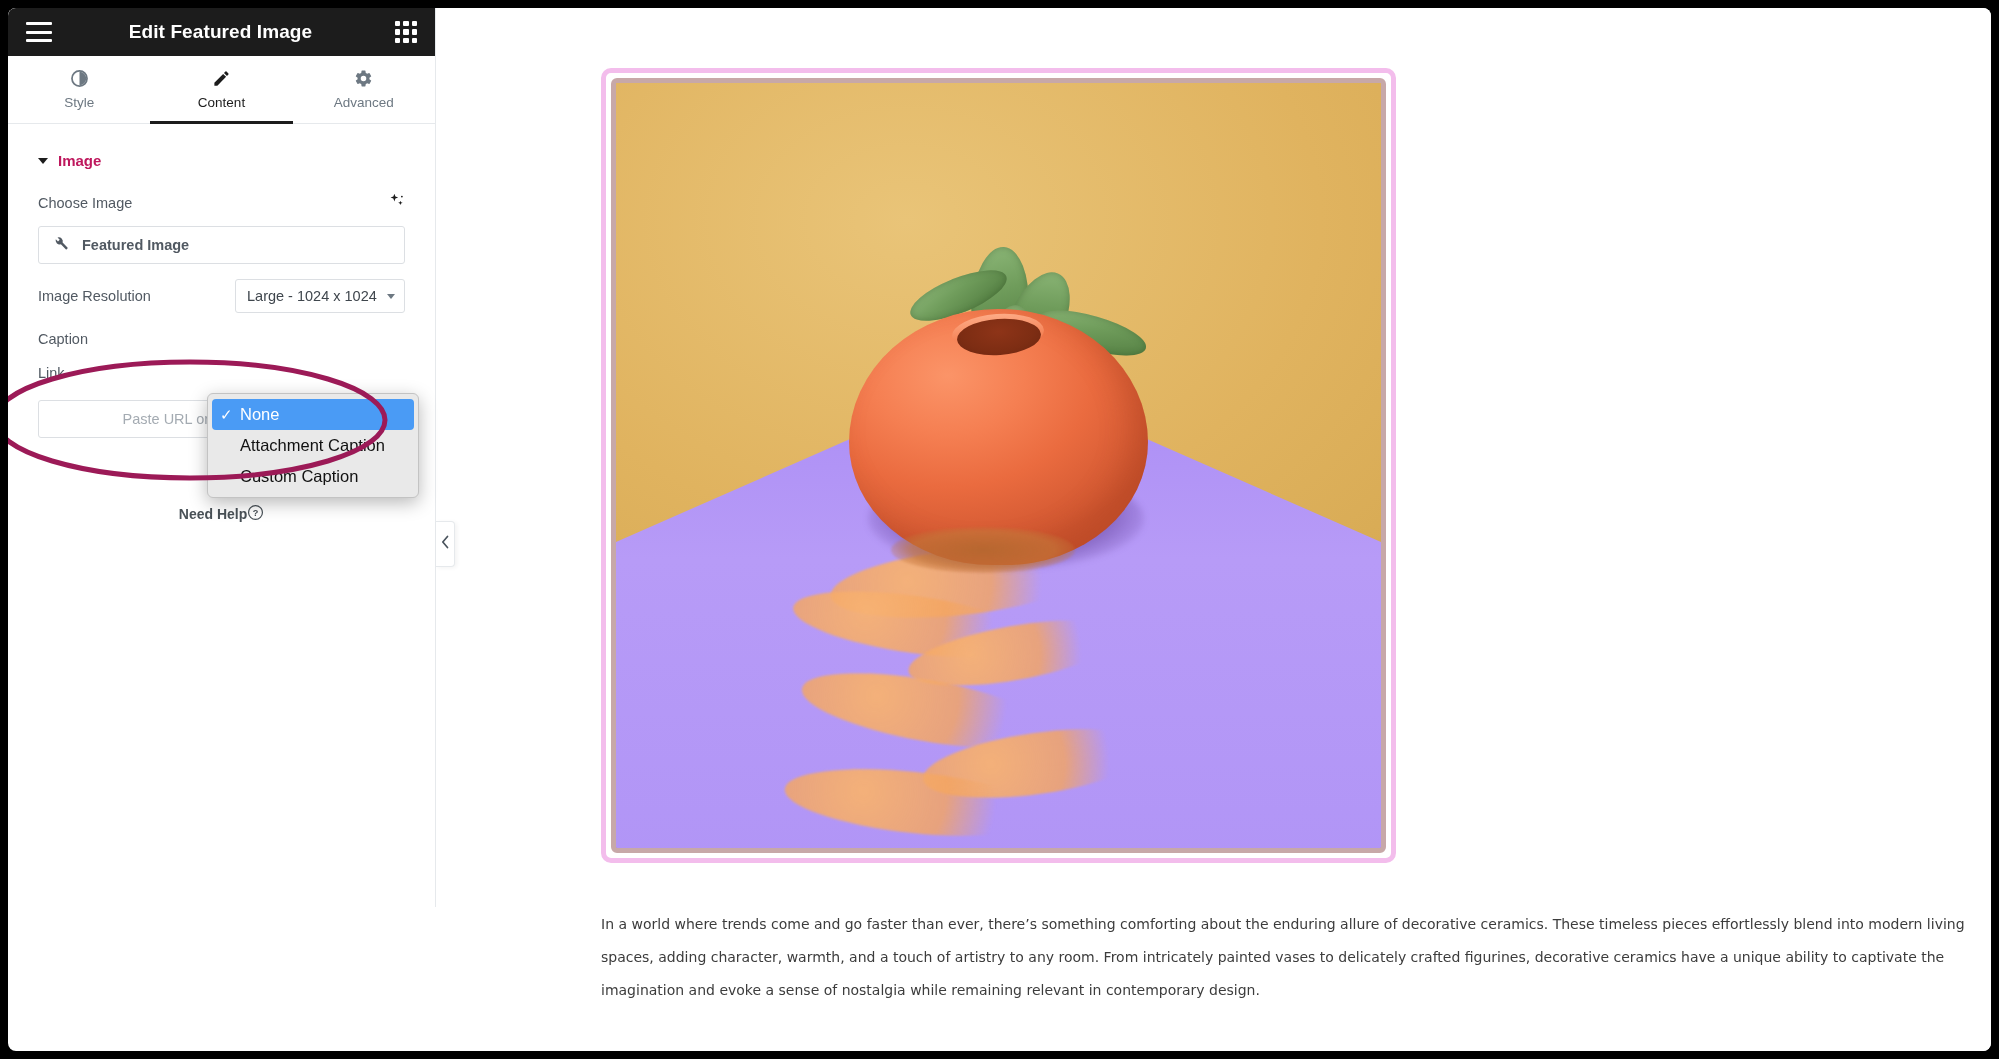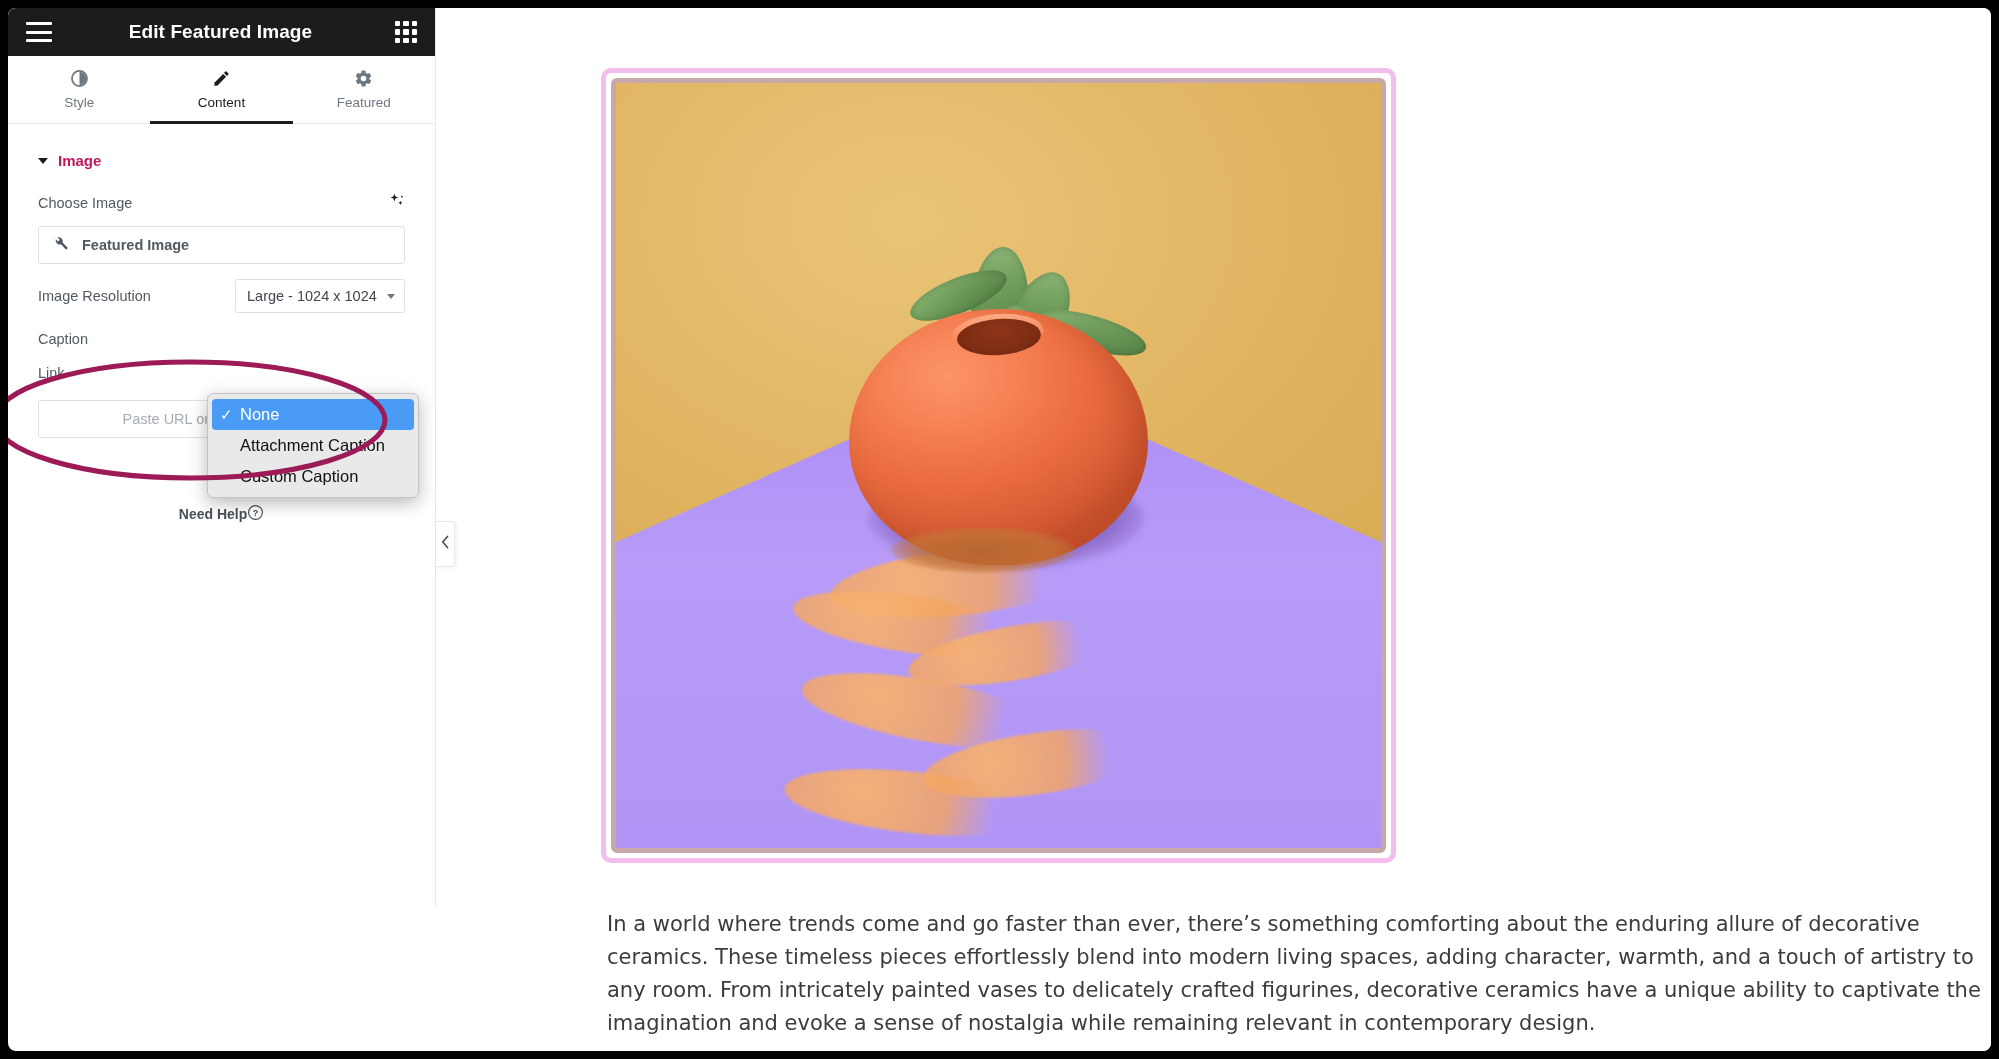--- a/index.html
+++ b/index.html
@@ -394,25 +394,25 @@
   .sand {
     position: absolute;
     background:
       radial-gradient(circle at 30% 40%, rgba(247,178,115,.95) 0%, rgba(244,165,96,.80) 45%, rgba(240,155,85,0) 72%);
     filter: blur(1.2px);
   }
 
   
   #article {
     position: absolute;
-    left: 170px;
+    left: 164px;
     top: 900px;
     width: 1390px;
     font-family: "DejaVu Sans", sans-serif;
-    font-size: 21px;
+    font-size: 14px;
     line-height: 33px;
     color: #3c3c3c;
   }
 </style>
 </head>
 <body>
 
 <div id="frame">
 <div id="app">
 
@@ -455,21 +455,21 @@
           </svg>
         </span>
         <span>Content</span>
       </div>
       <div class="tab">
         <span class="tab-icon">
           <svg width="19" height="19" viewBox="0 0 24 24" fill="#6d7882">
             <path d="M19.43 12.98c.04-.32.07-.64.07-.98s-.03-.66-.07-.98l2.11-1.65a.5.5 0 0 0 .12-.64l-2-3.46a.5.5 0 0 0-.61-.22l-2.49 1a7.3 7.3 0 0 0-1.69-.98l-.38-2.65A.49.49 0 0 0 14 2h-4a.49.49 0 0 0-.49.42l-.38 2.65c-.61.25-1.17.59-1.69.98l-2.49-1a.5.5 0 0 0-.61.22l-2 3.46a.5.5 0 0 0 .12.64l2.11 1.65c-.04.32-.07.65-.07.98s.03.66.07.98l-2.11 1.65a.5.5 0 0 0-.12.64l2 3.46c.14.24.43.32.61.22l2.49-1c.52.39 1.08.73 1.69.98l.38 2.65c.04.24.25.42.49.42h4c.24 0 .45-.18.49-.42l.38-2.65c.61-.25 1.17-.59 1.69-.98l2.49 1c.18.1.47.02.61-.22l2-3.46a.5.5 0 0 0-.12-.64l-2.11-1.65zM12 15.5A3.5 3.5 0 1 1 15.5 12 3.5 3.5 0 0 1 12 15.5z"></path>
           </svg>
         </span>
-        <span>Featured</span>
+        <span>Advanced</span>
       </div>
     </div>
 
     <div class="section-head">
       <span class="caret"></span>
       <span>Image</span>
     </div>
 
     <div class="row">
       <span class="row-label">Choose Image</span>

